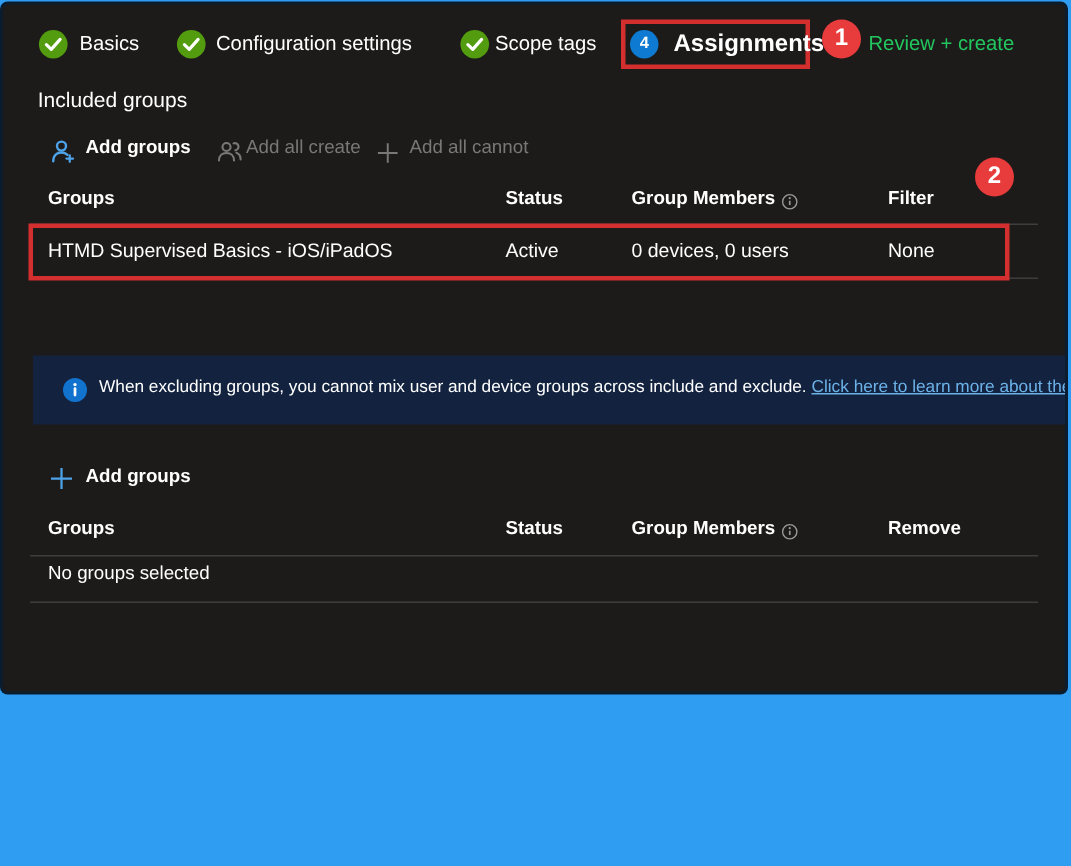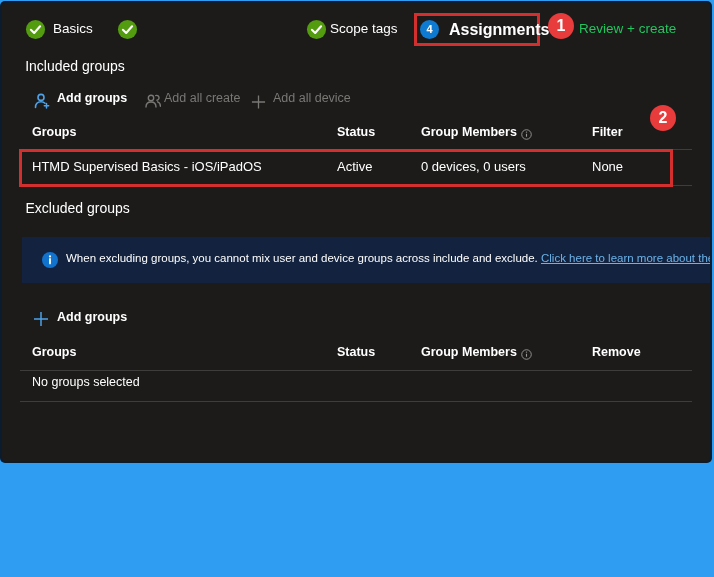--- a/index.html
+++ b/index.html
@@ -22,20 +22,21 @@
 <svg class="abs" style="left:22.5px;top:16px" width="21" height="21" viewBox="0 0 22 22">
       <circle cx="11" cy="11" r="10" fill="#539b0f"></circle>
       <path d="M6.2 11.3 L9.6 14.6 L15.8 7.6" stroke="#fff" stroke-width="2.2" fill="none" stroke-linecap="round" stroke-linejoin="round"></path>
     </svg>
 <div class="abs txt" style="left:51px;top:18px;font-size:13.5px">Basics</div>
 
 <svg class="abs" style="left:114.5px;top:16px" width="21" height="21" viewBox="0 0 22 22">
       <circle cx="11" cy="11" r="10" fill="#539b0f"></circle>
       <path d="M6.2 11.3 L9.6 14.6 L15.8 7.6" stroke="#fff" stroke-width="2.2" fill="none" stroke-linecap="round" stroke-linejoin="round"></path>
     </svg>
+<div class="abs txt" style="left:142px;top:18px;font-size:13.5px">Configuration settings</div>
 
 <svg class="abs" style="left:303.5px;top:16px" width="21" height="21" viewBox="0 0 22 22">
       <circle cx="11" cy="11" r="10" fill="#539b0f"></circle>
       <path d="M6.2 11.3 L9.6 14.6 L15.8 7.6" stroke="#fff" stroke-width="2.2" fill="none" stroke-linecap="round" stroke-linejoin="round"></path>
     </svg>
 <div class="abs txt" style="left:328px;top:18px;font-size:13.5px">Scope tags</div>
 
 <div class="redbox" style="left:412px;top:10px;width:126px;height:33px"></div>
 <div class="abs" style="left:418px;top:16.5px;width:19px;height:19px;border-radius:50%;background:#0f7ad1;color:#fff;font-size:11px;font-weight:bold;text-align:center;line-height:19px">4</div>
 <div class="abs txt" style="left:447px;top:18px;font-size:16px;font-weight:bold">Assignments</div>
@@ -55,21 +56,21 @@
 <svg class="abs" style="left:142px;top:88.5px" width="18" height="18" viewBox="0 0 18 18">
       <circle cx="7" cy="6" r="2.7" fill="none" stroke="#7a7875" stroke-width="1.4"></circle>
       <path d="M2 15 C2 11.6 4.3 10 7 10 C9.7 10 12 11.6 12 15" fill="none" stroke="#7a7875" stroke-width="1.4" stroke-linecap="round"></path>
       <path d="M11.7 3.6 a2.4 2.4 0 1 1 1.2 4.6 M13.6 9.8 C15.3 10.4 16.4 12 16.4 14.3" fill="none" stroke="#7a7875" stroke-width="1.4" stroke-linecap="round"></path>
     </svg>
 <div class="abs gray" style="left:162px;top:87.7px;font-size:12.5px;white-space:nowrap">Add all create</div>
 
 <svg class="abs" style="left:248.5px;top:91px" width="15" height="16" viewBox="0 0 16 16">
       <path d="M8 1 v14 M1 8 h14" stroke="#7a7875" stroke-width="1.4"></path>
     </svg>
-<div class="abs gray" style="left:271px;top:87.7px;font-size:12.5px;white-space:nowrap">Add all device</div>
+<div class="abs gray" style="left:271px;top:87.7px;font-size:12.5px;white-space:nowrap">Add all cannot</div>
 
 <div class="abs hdr" style="left:30px;top:121.5px">Groups</div>
 <div class="abs hdr" style="left:335px;top:121.5px">Status</div>
 <div class="abs hdr" style="left:419px;top:121.5px">Group Members</div>
 <svg class="abs" style="left:519px;top:126px" width="11" height="11" viewBox="0 0 12 12">
       <circle cx="6" cy="6" r="5.2" fill="none" stroke="#9b9997" stroke-width="1"></circle>
       <path d="M6 5.2 v3.2" stroke="#9b9997" stroke-width="1.2"></path>
       <circle cx="6" cy="3.4" r="0.8" fill="#9b9997"></circle>
     </svg>
 <div class="abs hdr" style="left:590px;top:121.5px">Filter</div>
@@ -77,21 +78,20 @@
 
 <div class="redcirc" style="left:648px;top:102px;width:26px;height:26px;font-size:16px;line-height:26px">2</div>
 
 <div class="abs cell" style="left:30px;top:155.5px;font-size:13px;white-space:nowrap">HTMD Supervised Basics - iOS/iPadOS</div>
 <div class="abs cell" style="left:335px;top:155.5px;font-size:13px">Active</div>
 <div class="abs cell" style="left:419px;top:155.5px;font-size:13px;white-space:nowrap">0 devices, 0 users</div>
 <div class="abs cell" style="left:590px;top:155.5px;font-size:13px">None</div>
 <div class="sep" style="left:18px;top:182px;width:672px"></div>
 <div class="redbox" style="left:17px;top:145.5px;width:654px;height:38px;border-width:3.5px"></div>
 
-<div class="abs txt" style="left:23.5px;top:196.5px;font-size:14px">Excluded groups</div>
 
 <div class="abs" style="left:20px;top:234px;width:688px;height:46px;background:#13233f;overflow:hidden">
   <svg class="abs" style="left:20px;top:15px" width="16" height="16" viewBox="0 0 16 16">
         <circle cx="8" cy="8" r="8" fill="#1273cf"></circle>
         <path d="M8 7 v4.4" stroke="#fff" stroke-width="1.8" stroke-linecap="round"></path>
         <circle cx="8" cy="4.4" r="1.1" fill="#fff"></circle>
       </svg>
   <div class="abs" style="left:44px;top:14.5px;font-size:11.5px;color:#fff;white-space:nowrap">When excluding groups, you cannot mix user and device groups across include and exclude. <span style="color:#6cb2e8;text-decoration:underline">Click here to learn more about the supported option.</span></div>
 </div>
 

